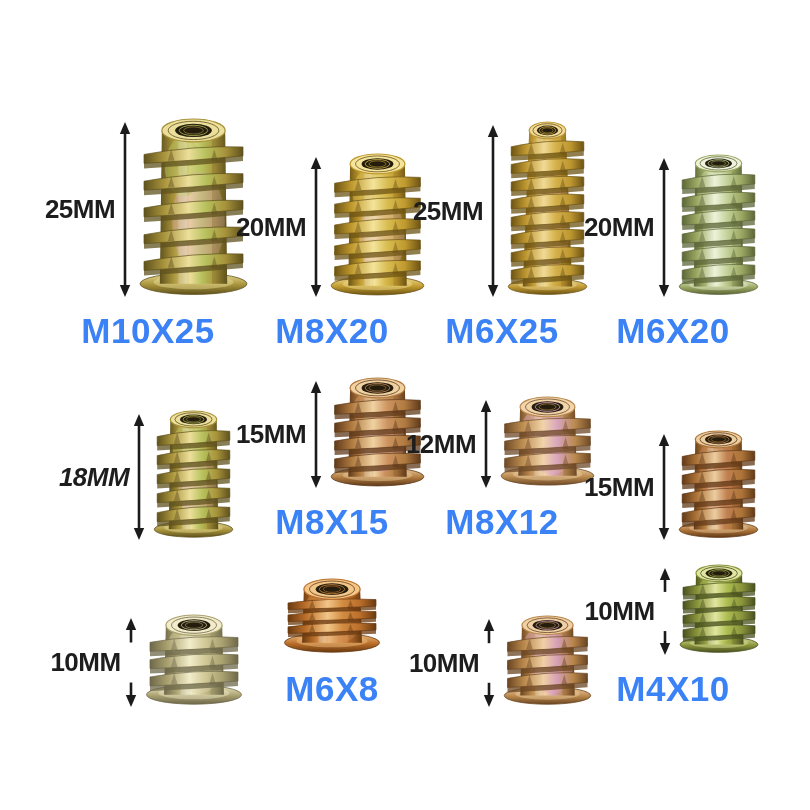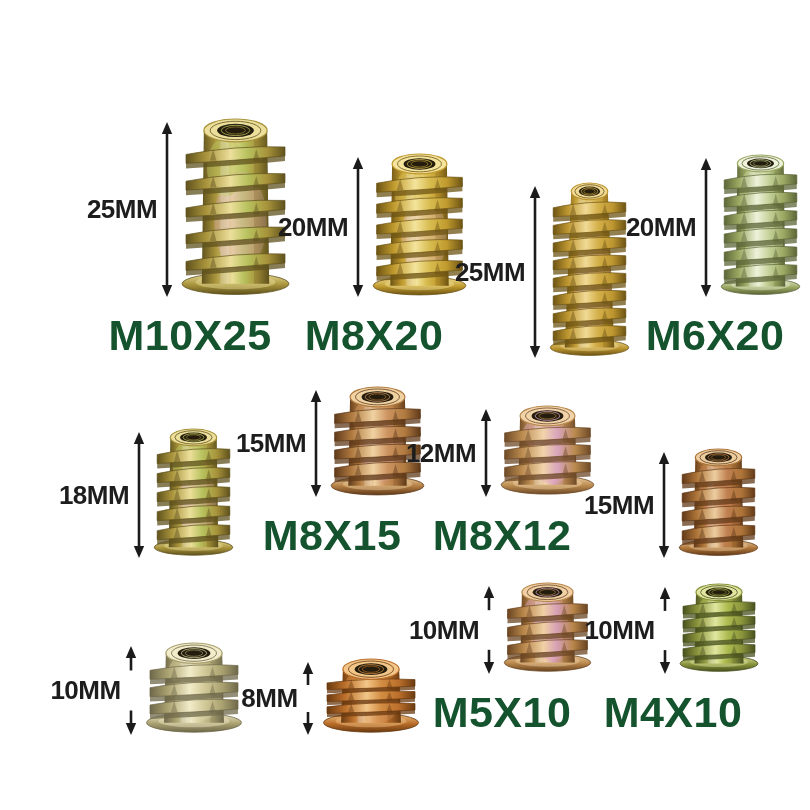--- a/index.html
+++ b/index.html
@@ -9,30 +9,30 @@
   }
   .row{display:flex;padding-left:50px;}
   .cell{display:flex;flex-direction:column;align-items:center;justify-content:flex-end;}
   .figure{display:flex;align-items:flex-end;}
   .measure{display:flex;align-items:center;margin-right:2px;}
   .dim{
     font-weight:700;color:#1d1d1d;font-size:26px;letter-spacing:-0.5px;
     white-space:nowrap;margin-right:1px;
   }
   .caption{
-    font-weight:700;color:#14532d;font-size:43px;letter-spacing:0.5px;
+    font-weight:700;color:#3b82f6;font-size:35px;letter-spacing:0.5px;
     margin-top:12px;white-space:nowrap;
   }
   svg{display:block;}
 </style>
 </head>
 <body>
 
 <div class="board" id="board">
-    <div class="row" style="padding-top: 116px; margin-left: 42px;">
+    <div class="row" style="padding-top: 116px;">
       <div class="cell" style="width: 196px;">
         <div class="figure">
          <div class="measure" style="height:179px">
            <span class="dim">25MM</span>
            <svg width="18" height="177" viewBox="0 0 18 177">
               <polygon points="9,1 3.8,13 14.2,13" fill="#1b1b1b"></polygon>
               <line x1="9" y1="10" x2="9" y2="167" stroke="#1b1b1b" stroke-width="2.6"></line>
               <polygon points="9,176 3.8,164 14.2,164" fill="#1b1b1b"></polygon>
             </svg>
          </div>
@@ -230,20 +230,21 @@
             <path d="M 7.200000000000003 151.35323112 Q 43.5 143.480781 79.8 146.40833088000002 L 79.8 155.40833088000002 Q 43.5 158.78078100000002 7.200000000000003 160.35323112 Z" fill="url(#bg2)" stroke="#6d5414" stroke-width="0.7"></path>
             <polygon points="23.765,158.880781 30.564999999999998,158.880781 27.165,147.380781" fill="#6d5414" opacity="0.45"></polygon>
             <polygon points="55.346,158.880781 62.145999999999994,158.880781 58.745999999999995,147.380781" fill="#6d5414" opacity="0.45"></polygon>
             <ellipse cx="43.5" cy="11.392560000000001" rx="18.26616" ry="8.392560000000001" fill="#f0da96" stroke="#bd9630" stroke-width="1.2"></ellipse>
     <ellipse cx="43.5" cy="11.392560000000001" rx="14.612928" ry="6.714048000000002" fill="none" stroke="#6d5414" stroke-width="1" opacity="0.8"></ellipse>
     <ellipse cx="43.5" cy="11.392560000000001" rx="10.594372799999999" ry="4.8676848" fill="#241d0e"></ellipse>
     <ellipse cx="43.5" cy="11.392560000000001" rx="8.219772" ry="3.776652000000001" fill="none" stroke="#d4b04a" stroke-width="1" opacity="0.75"></ellipse>
     <ellipse cx="43.5" cy="11.392560000000001" rx="5.6625096" ry="2.6016936000000004" fill="none" stroke="#bd9630" stroke-width="0.9" opacity="0.7"></ellipse>
           </svg>
        </div>
+       <div class="caption">M6X25</div>
       </div>
       <div class="cell" style="width: 174px;">
         <div class="figure">
          <div class="measure" style="height:143px">
            <span class="dim">20MM</span>
            <svg width="18" height="141" viewBox="0 0 18 141">
               <polygon points="9,1 3.8,13 14.2,13" fill="#1b1b1b"></polygon>
               <line x1="9" y1="10" x2="9" y2="131" stroke="#1b1b1b" stroke-width="2.6"></line>
               <polygon points="9,140 3.8,128 14.2,128" fill="#1b1b1b"></polygon>
             </svg>
@@ -304,21 +305,21 @@
     <ellipse cx="43.5" cy="11.392560000000001" rx="18.562368000000003" ry="6.714048000000002" fill="none" stroke="#5c6638" stroke-width="1" opacity="0.8"></ellipse>
     <ellipse cx="43.5" cy="11.392560000000001" rx="13.4577168" ry="4.8676848" fill="#241d0e"></ellipse>
     <ellipse cx="43.5" cy="11.392560000000001" rx="10.441332000000001" ry="3.776652000000001" fill="none" stroke="#c4d29a" stroke-width="1" opacity="0.75"></ellipse>
     <ellipse cx="43.5" cy="11.392560000000001" rx="7.1929176" ry="2.6016936000000004" fill="none" stroke="#9aa862" stroke-width="0.9" opacity="0.7"></ellipse>
           </svg>
        </div>
        <div class="caption">M6X20</div>
       </div>
     </div>
     <div class="row" style="padding-top: 24px;">
-      <div class="cell" style="width: 196px;">
+      <div class="cell" style="width: 196px; font-style: italic;">
         <div class="figure">
          <div class="measure" style="height:130px">
            <span class="dim">18MM</span>
            <svg width="18" height="128" viewBox="0 0 18 128">
               <polygon points="9,1 3.8,13 14.2,13" fill="#1b1b1b"></polygon>
               <line x1="9" y1="10" x2="9" y2="118" stroke="#1b1b1b" stroke-width="2.6"></line>
               <polygon points="9,127 3.8,115 14.2,115" fill="#1b1b1b"></polygon>
             </svg>
          </div>
          <svg width="87" height="134" viewBox="0 0 87 134">
@@ -617,29 +618,20 @@
             <ellipse cx="52" cy="13.1728" rx="28.1248" ry="10.1728" fill="#f2ecca" stroke="#aaa170" stroke-width="1.2"></ellipse>
     <ellipse cx="52" cy="13.1728" rx="22.499840000000003" ry="8.138240000000001" fill="none" stroke="#6e684a" stroke-width="1" opacity="0.8"></ellipse>
     <ellipse cx="52" cy="13.1728" rx="16.312383999999998" ry="5.900224" fill="#241d0e"></ellipse>
     <ellipse cx="52" cy="13.1728" rx="12.65616" ry="4.5777600000000005" fill="none" stroke="#d2ca98" stroke-width="1" opacity="0.75"></ellipse>
     <ellipse cx="52" cy="13.1728" rx="8.718688" ry="3.153568" fill="none" stroke="#aaa170" stroke-width="0.9" opacity="0.7"></ellipse>
           </svg>
        </div>
       </div>
       <div class="cell" style="width: 172px;">
         <div class="figure">
-         <div class="measure" style="height:77px">
-           <span class="dim">8MM</span>
-           <svg width="18" height="75" viewBox="0 0 18 75">
-              <polygon points="9,1 3.8,13 14.2,13" fill="#1b1b1b"></polygon>
-              <line x1="9" y1="11" x2="9" y2="24" stroke="#1b1b1b" stroke-width="2.6"></line>
-              <line x1="9" y1="51" x2="9" y2="64" stroke="#1b1b1b" stroke-width="2.6"></line>
-              <polygon points="9,74 3.8,62 14.2,62" fill="#1b1b1b"></polygon>
-            </svg>
-         </div>
          <svg width="104" height="81" viewBox="0 0 104 81">
             <defs>
     <linearGradient id="bg9" x1="0" y1="0" x2="1" y2="0">
       <stop offset="0" stop-color="#6a3a10"></stop>
                 <stop offset="0.2" stop-color="#ba6e2a"></stop>
       <stop offset="0.45" stop-color="#f2c688"></stop>
                 <stop offset="0.62" stop-color="#d28c42"></stop>
       <stop offset="0.82" stop-color="#ba6e2a"></stop>
                 <stop offset="1" stop-color="#6a3a10"></stop>
     </linearGradient>
@@ -673,20 +665,21 @@
             <path d="M 8 50.85820159999999 Q 52 45.23569813333332 96 47.50862506666665 L 96 54.08815039999998 Q 52 56.420891199999986 8 57.437726933333316 Z" fill="url(#bg9)" stroke="#6a3a10" stroke-width="0.7"></path>
             <polygon points="28.800000000000004,56.76293866666665 35.6,56.76293866666665 32.2,47.68341333333332" fill="#6a3a10" opacity="0.45"></polygon>
             <polygon points="67.08,56.76293866666665 73.88000000000001,56.76293866666665 70.48,47.68341333333332" fill="#6a3a10" opacity="0.45"></polygon>
             <ellipse cx="52" cy="13.1728" rx="28.1248" ry="10.1728" fill="#f2c688" stroke="#ba6e2a" stroke-width="1.2"></ellipse>
     <ellipse cx="52" cy="13.1728" rx="22.499840000000003" ry="8.138240000000001" fill="none" stroke="#6a3a10" stroke-width="1" opacity="0.8"></ellipse>
     <ellipse cx="52" cy="13.1728" rx="16.312383999999998" ry="5.900224" fill="#241d0e"></ellipse>
     <ellipse cx="52" cy="13.1728" rx="12.65616" ry="4.5777600000000005" fill="none" stroke="#d28c42" stroke-width="1" opacity="0.75"></ellipse>
     <ellipse cx="52" cy="13.1728" rx="8.718688" ry="3.153568" fill="none" stroke="#ba6e2a" stroke-width="0.9" opacity="0.7"></ellipse>
           </svg>
        </div>
+       <div class="caption">M6X8</div>
       </div>
       <div class="cell" style="width: 168px;">
         <div class="figure">
          <div class="measure" style="height:92px">
            <span class="dim">10MM</span>
            <svg width="18" height="90" viewBox="0 0 18 90">
               <polygon points="9,1 3.8,13 14.2,13" fill="#1b1b1b"></polygon>
               <line x1="9" y1="11" x2="9" y2="25.200000000000003" stroke="#1b1b1b" stroke-width="2.6"></line>
               <line x1="9" y1="64.8" x2="9" y2="79" stroke="#1b1b1b" stroke-width="2.6"></line>
               <polygon points="9,89 3.8,77 14.2,77" fill="#1b1b1b"></polygon>
@@ -732,21 +725,20 @@
             <path d="M 7.5 65.46745600000001 Q 47.5 57.53946666666668 87.5 60.411477333333345 L 87.5 69.41147733333335 Q 47.5 72.83946666666668 7.5 74.46745600000001 Z" fill="url(#bg10)" stroke="#6a4522" stroke-width="0.7"></path>
             <polygon points="26.1,72.93946666666668 32.9,72.93946666666668 29.5,61.439466666666675" fill="#6a4522" opacity="0.45"></polygon>
             <polygon points="60.9,72.93946666666668 67.7,72.93946666666668 64.3,61.439466666666675" fill="#6a4522" opacity="0.45"></polygon>
             <ellipse cx="47.5" cy="12.248000000000001" rx="25.568" ry="9.248000000000001" fill="#f0d0a4" stroke="#b8864a" stroke-width="1.2"></ellipse>
     <ellipse cx="47.5" cy="12.248000000000001" rx="20.454400000000003" ry="7.398400000000001" fill="none" stroke="#6a4522" stroke-width="1" opacity="0.8"></ellipse>
     <ellipse cx="47.5" cy="12.248000000000001" rx="14.82944" ry="5.363840000000001" fill="#241d0e"></ellipse>
     <ellipse cx="47.5" cy="12.248000000000001" rx="11.505600000000001" ry="4.161600000000001" fill="none" stroke="#d6a0b6" stroke-width="1" opacity="0.75"></ellipse>
     <ellipse cx="47.5" cy="12.248000000000001" rx="7.926080000000001" ry="2.8668800000000005" fill="none" stroke="#b8864a" stroke-width="0.9" opacity="0.7"></ellipse>
           </svg>
        </div>
-       <div class="caption">M5X10</div>
       </div>
       <div class="cell" style="width: 174px;">
         <div class="figure">
          <div class="measure" style="height:91px">
            <span class="dim">10MM</span>
            <svg width="18" height="89" viewBox="0 0 18 89">
               <polygon points="9,1 3.8,13 14.2,13" fill="#1b1b1b"></polygon>
               <line x1="9" y1="11" x2="9" y2="24.92" stroke="#1b1b1b" stroke-width="2.6"></line>
               <line x1="9" y1="64.08" x2="9" y2="78" stroke="#1b1b1b" stroke-width="2.6"></line>
               <polygon points="9,88 3.8,76 14.2,76" fill="#1b1b1b"></polygon>

